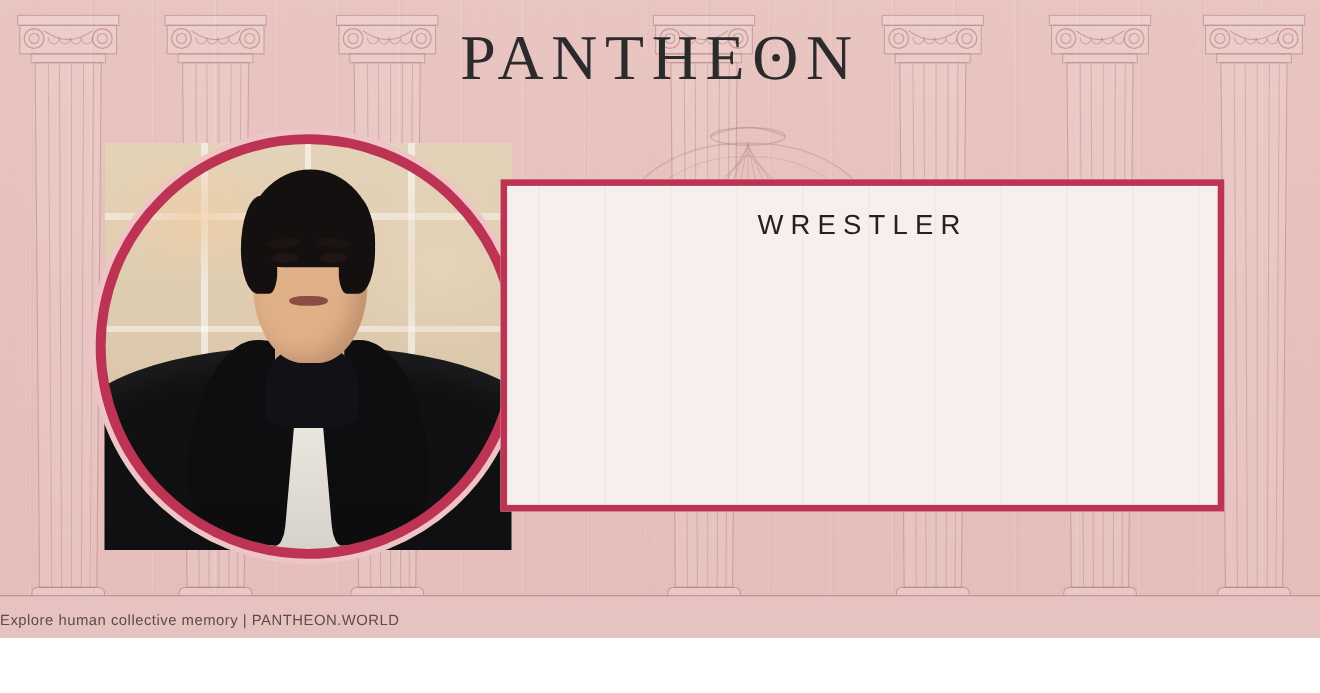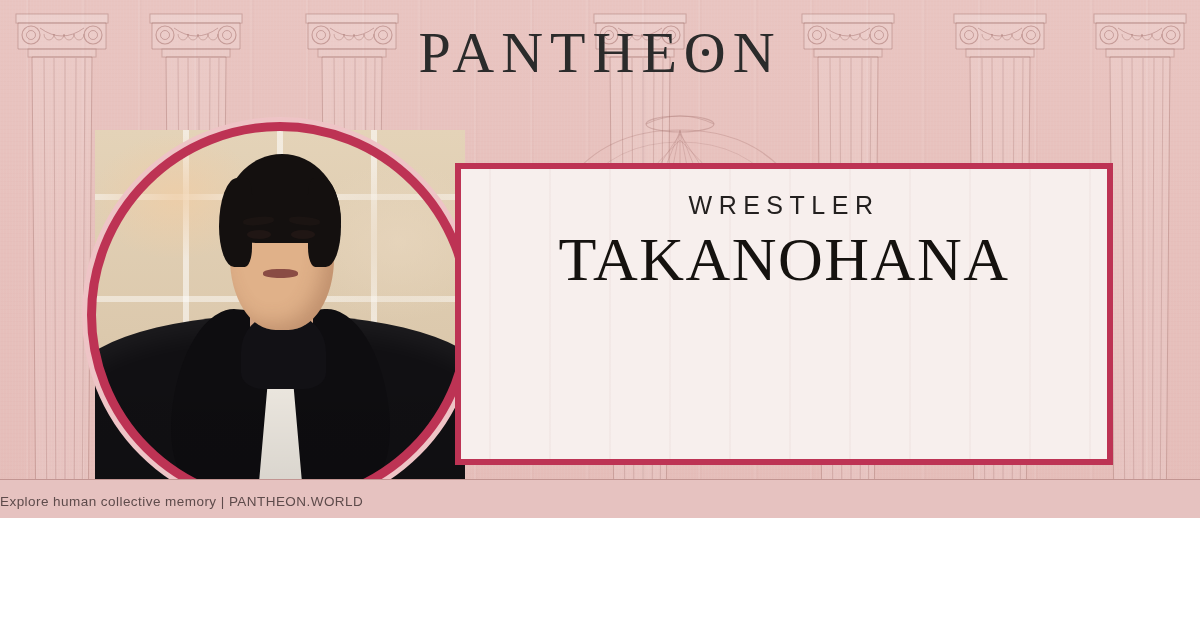--- a/index.html
+++ b/index.html
@@ -3,21 +3,21 @@
 <meta charset="utf-8">
 <style>
   html, body {
     margin: 0;
     padding: 0;
     background: #ffffff;
   }
   #card-root {
     position: relative;
     width: 1200px;
-    height: 518px;
+    height: 580px;
     overflow: hidden;
     background: #e8c3bf;
     font-family: "Liberation Sans", sans-serif;
     user-select: none;
   }
 
   
   .bg-layer {
     position: absolute;
     inset: 0;
@@ -452,21 +452,20 @@
     </div>
     <div class="ring-pale"></div>
     <div class="ring-crimson"></div>
   </div>
 
   <div class="info-card">
     <div class="card-texture"></div>
     <div class="card-inner">
       <div class="occupation">WRESTLER</div>
       <div class="person-name">
-        <div>TAKANOHANA</div>
       </div>
     </div>
   </div>
 
   <div class="footer-band"></div>
   <div class="footer-text">Explore human collective memory | PANTHEON.WORLD</div>
 
 </div>
 
 </body></html>

